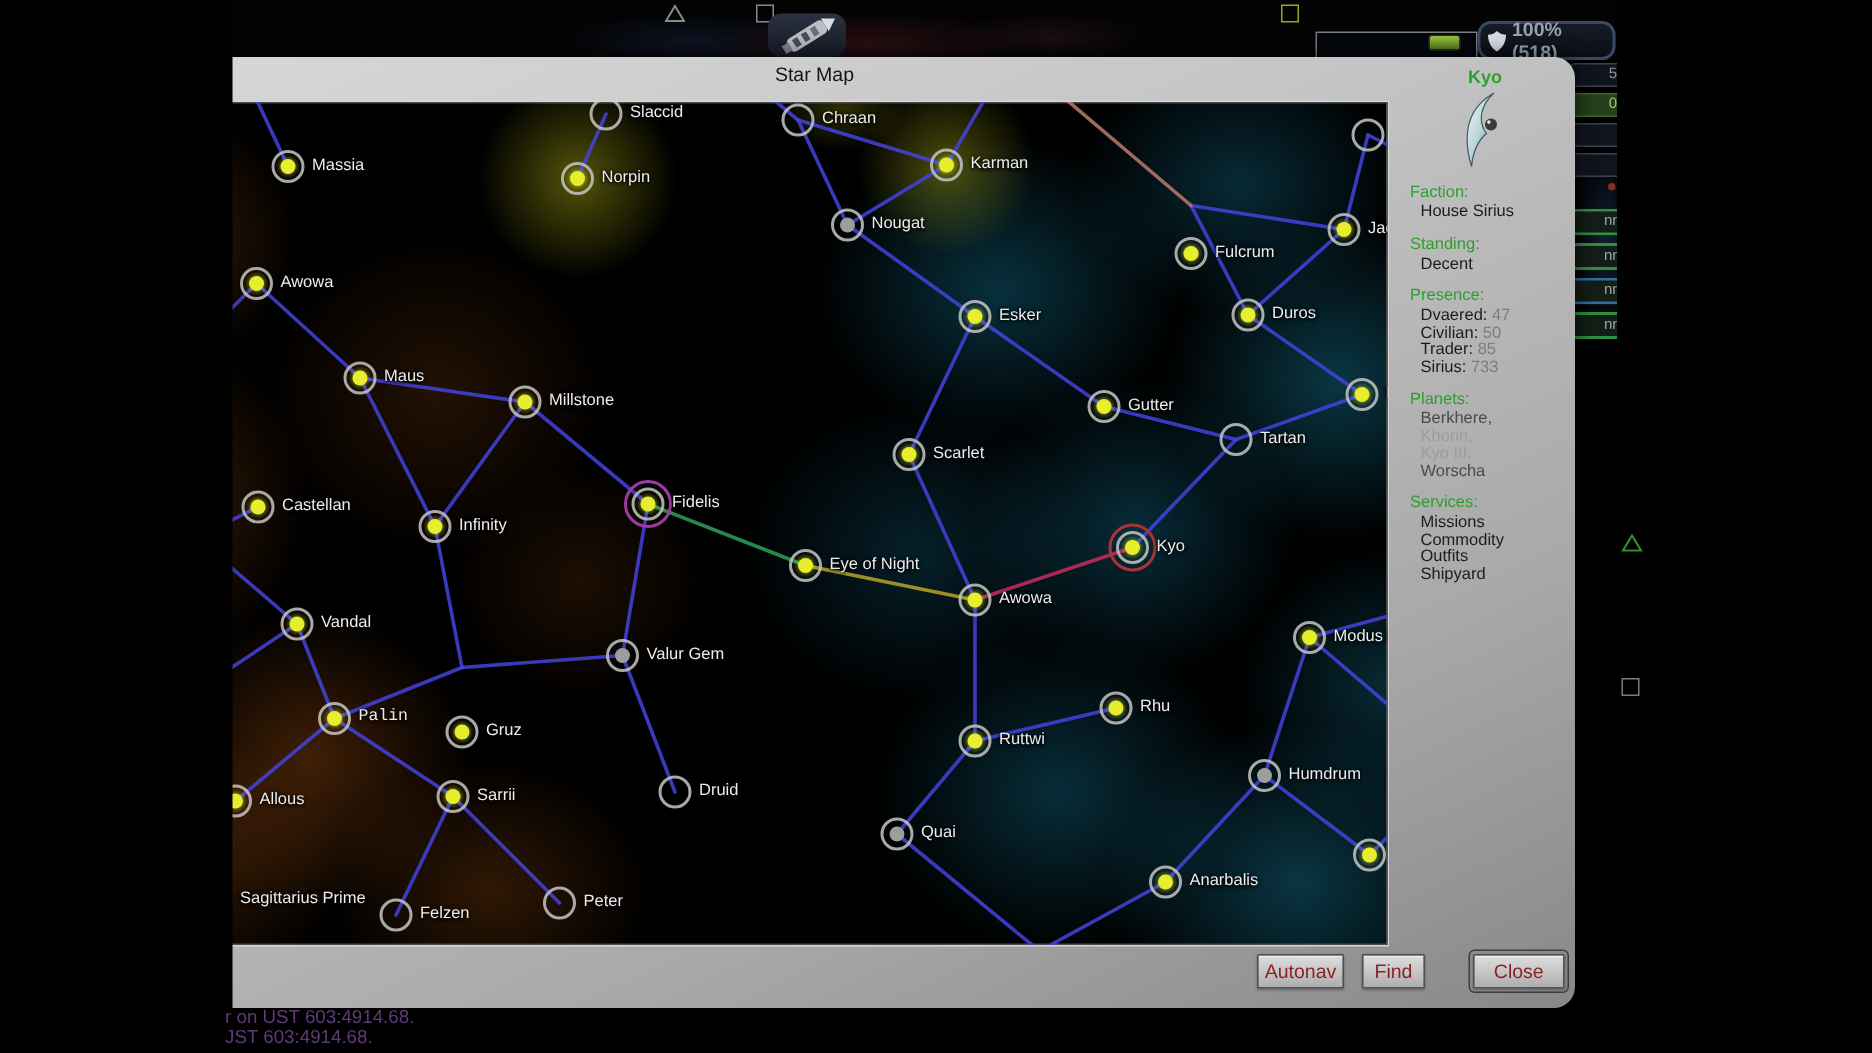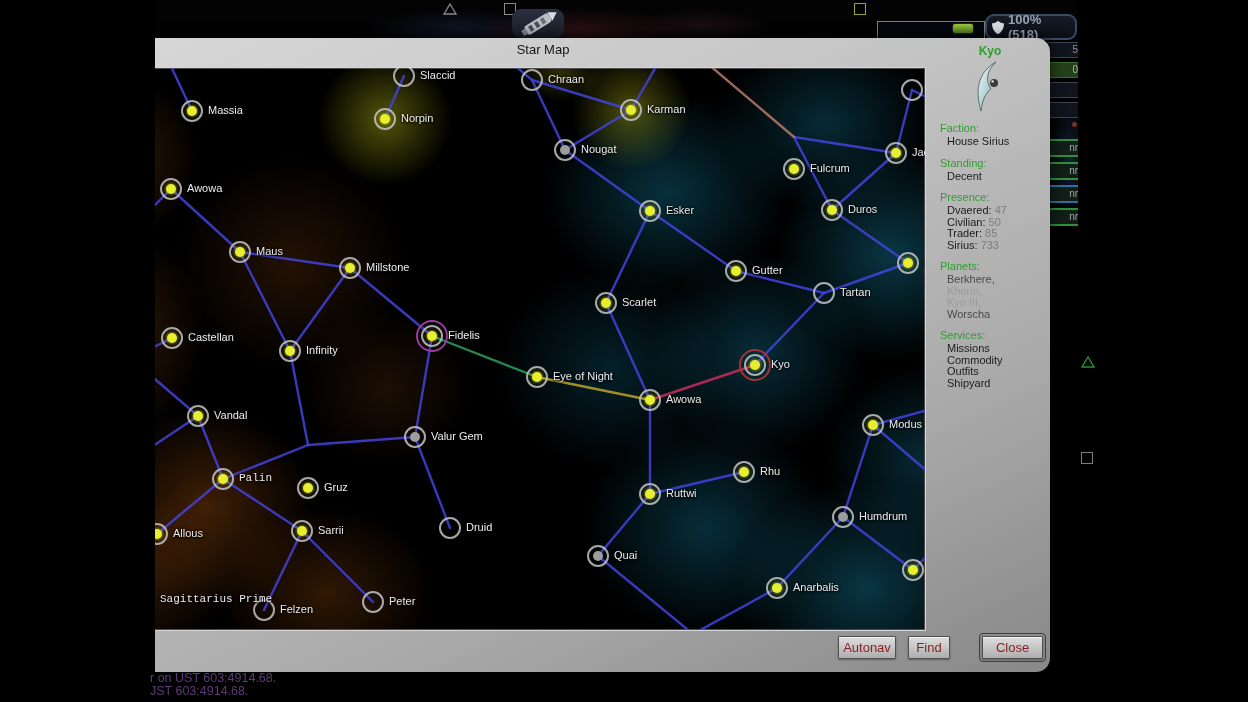--- a/index.html
+++ b/index.html
@@ -366,21 +366,21 @@
           <span class="sys-label">Anarbalis</span>
         </div>
         <div class="sys sys-empty" style="left: 197px; top: 531px;">
           <span class="dot"></span>
           <span class="sys-label">Felzen</span>
         </div>
         <div class="sys sys-empty" style="left: 306px; top: 523px;">
           <span class="dot"></span>
           <span class="sys-label">Peter</span>
         </div>
-        <div class="sys sys-labelonly" style="left: 104px; top: 521px; font-family: Liberation Mono, monospace;"><span class="sys-label">Sagittarius Prime</span></div>
+        <div class="sys sys-labelonly" style="left: 104px; top: 521px;"><span class="sys-label">Sagittarius Prime</span></div>
       </div>
   </div>
 
   <div class="sidebar">
     <div class="sb-title">Kyo</div>
     <div class="sb-logo">
       <svg width="38" height="52" viewBox="0 0 38 52">
         <defs>
           <linearGradient id="sirius" x1="0" y1="0" x2="1" y2="1">
             <stop offset="0" stop-color="#f2fafa"></stop>

